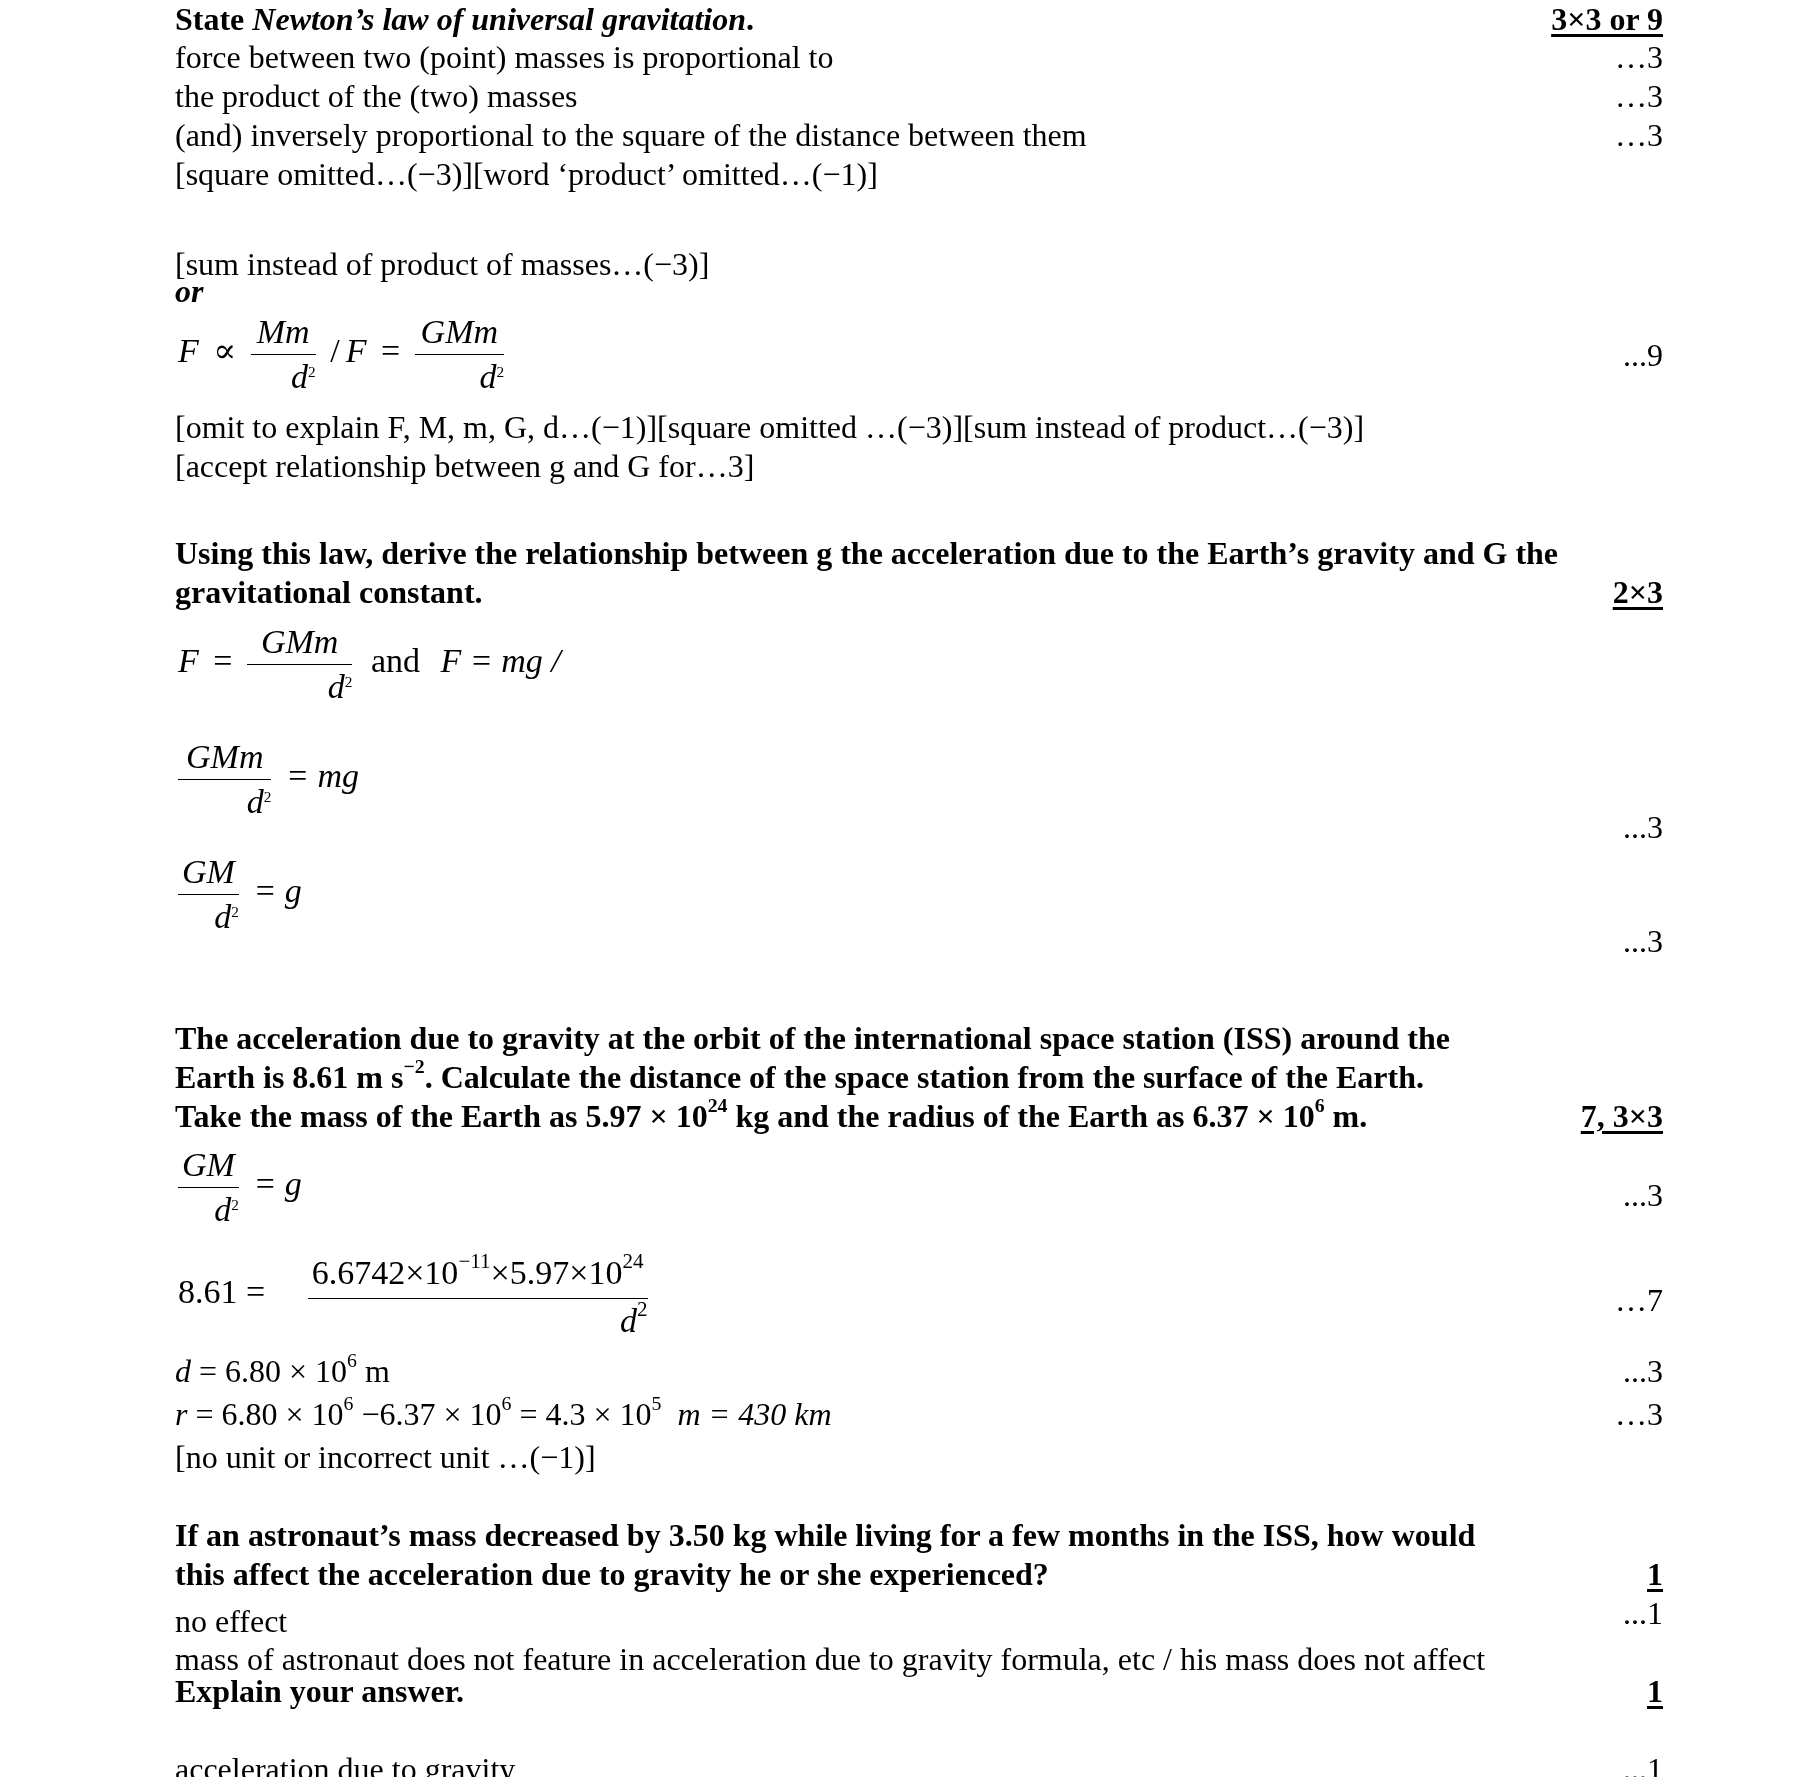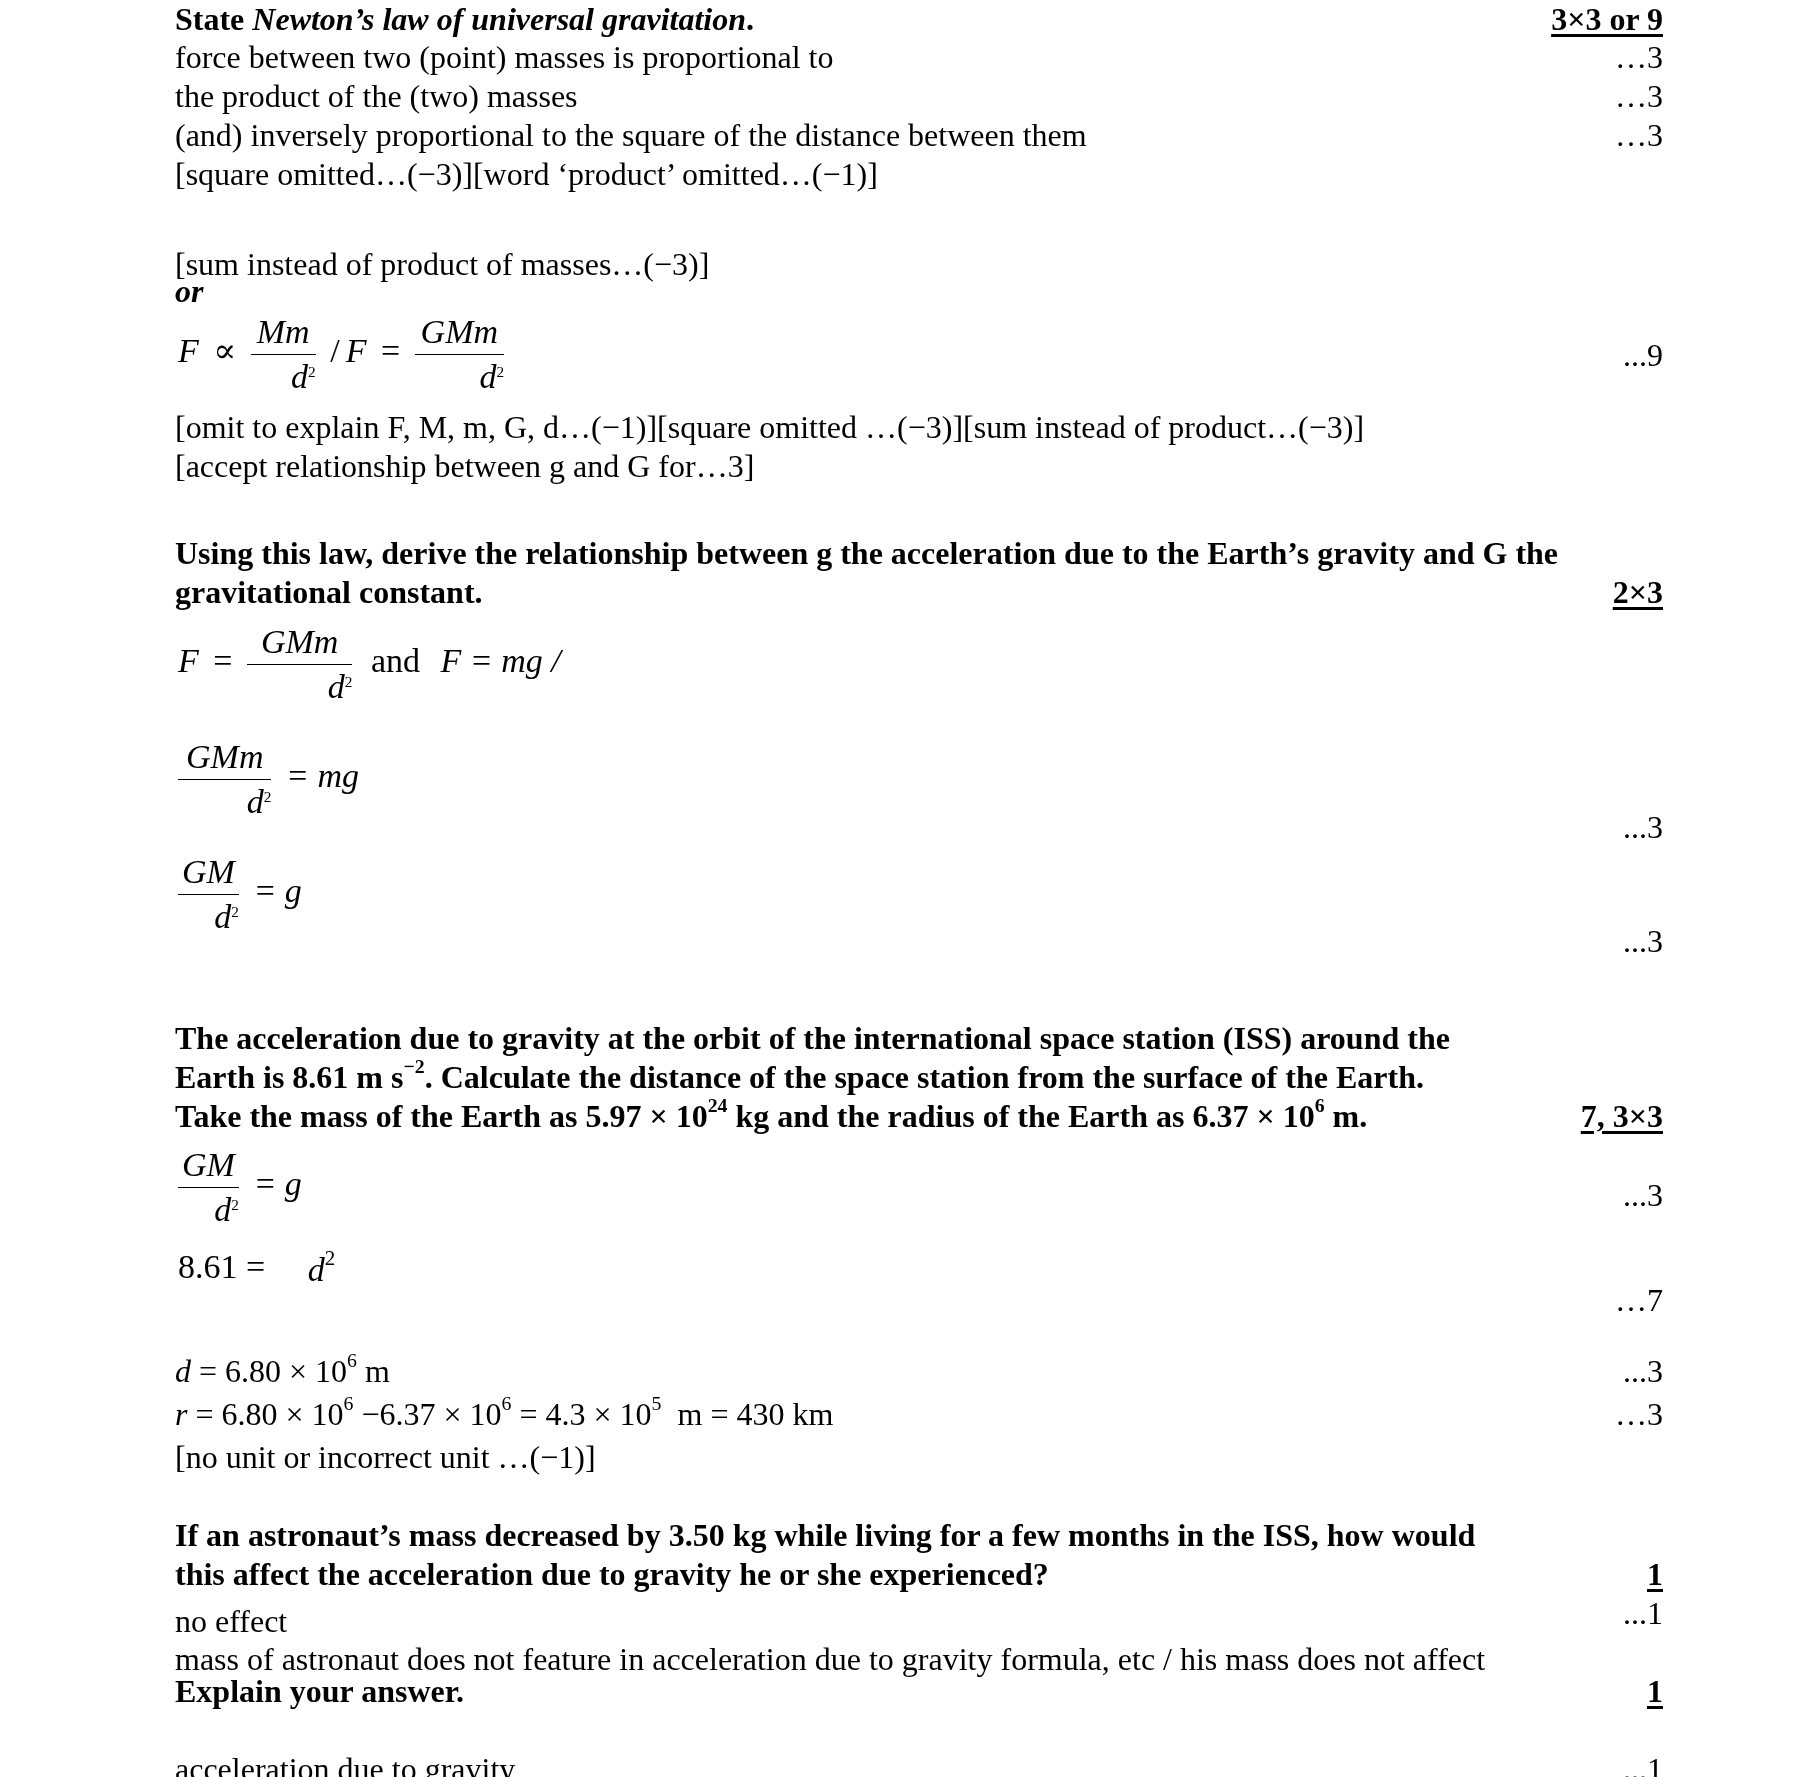--- a/index.html
+++ b/index.html
@@ -103,29 +103,30 @@
     <span class="num" style="padding:0 4px;">GM</span>
     <span class="den"><span>d</span><sup>2</sup></span>
   </span>
   <span style="margin-left:6px;">= g</span>
 </div>
 <div class="mark" style="top:1176px;">...3</div>
 
 <div class="eq" style="top:1248px;">
   <span class="rm">8.61 =</span>
   <span class="frac" style="margin-left:34px;">
+    <span class="num" style="font-style:normal; padding:0 4px; line-height:50px;"><span>6.6742×10</span><sup>−11</sup><span>×5.97×10</span><sup>24</sup></span>
     <span class="den"><span>d</span><sup style="font-size:0.62em;">2</sup></span>
   </span>
 </div>
 <div class="mark" style="top:1281px;">…7</div>
 
 <div class="line" style="top:1352px;"><span class="i">d</span><span> = 6.80 × 10</span><sup>6</sup><span> m</span></div>
 <div class="mark" style="top:1352px;">...3</div>
 
-<div class="line" style="top:1395px;"><span class="i">r</span><span> = 6.80 × 10</span><sup>6</sup><span> −6.37 × 10</span><sup>6</sup><span> = 4.3 × 10</span><sup>5</sup><span style="white-space:pre;">  m = 430 km</span></div>
+<div class="line" style="top:1395px;"><span class="i">r</span><span> = 6.80 × 10</span><sup>6</sup><span> −6.37 × 10</span><sup>6</sup><span> = 4.3 × 10</span><sup>5</sup><span style="white-space:pre;font-style:italic;">  m = 430 km</span></div>
 <div class="mark" style="top:1395px;">…3</div>
 
 <div class="line" style="top:1438px;">[no unit or incorrect unit …(−1)]</div>
 
 <div class="line b" style="top:1516px;">If an astronaut’s mass decreased by 3.50 kg while living for a few months in the ISS, how would</div>
 <div class="line b" style="top:1555px;">this affect the acceleration due to gravity he or she experienced?</div>
 <div class="mark b u" style="top:1555px;">1</div>
 <div class="line" style="top:1594px;margin-top:8px;">no effect</div>
 <div class="mark" style="top:1594px;">...1</div>
 

